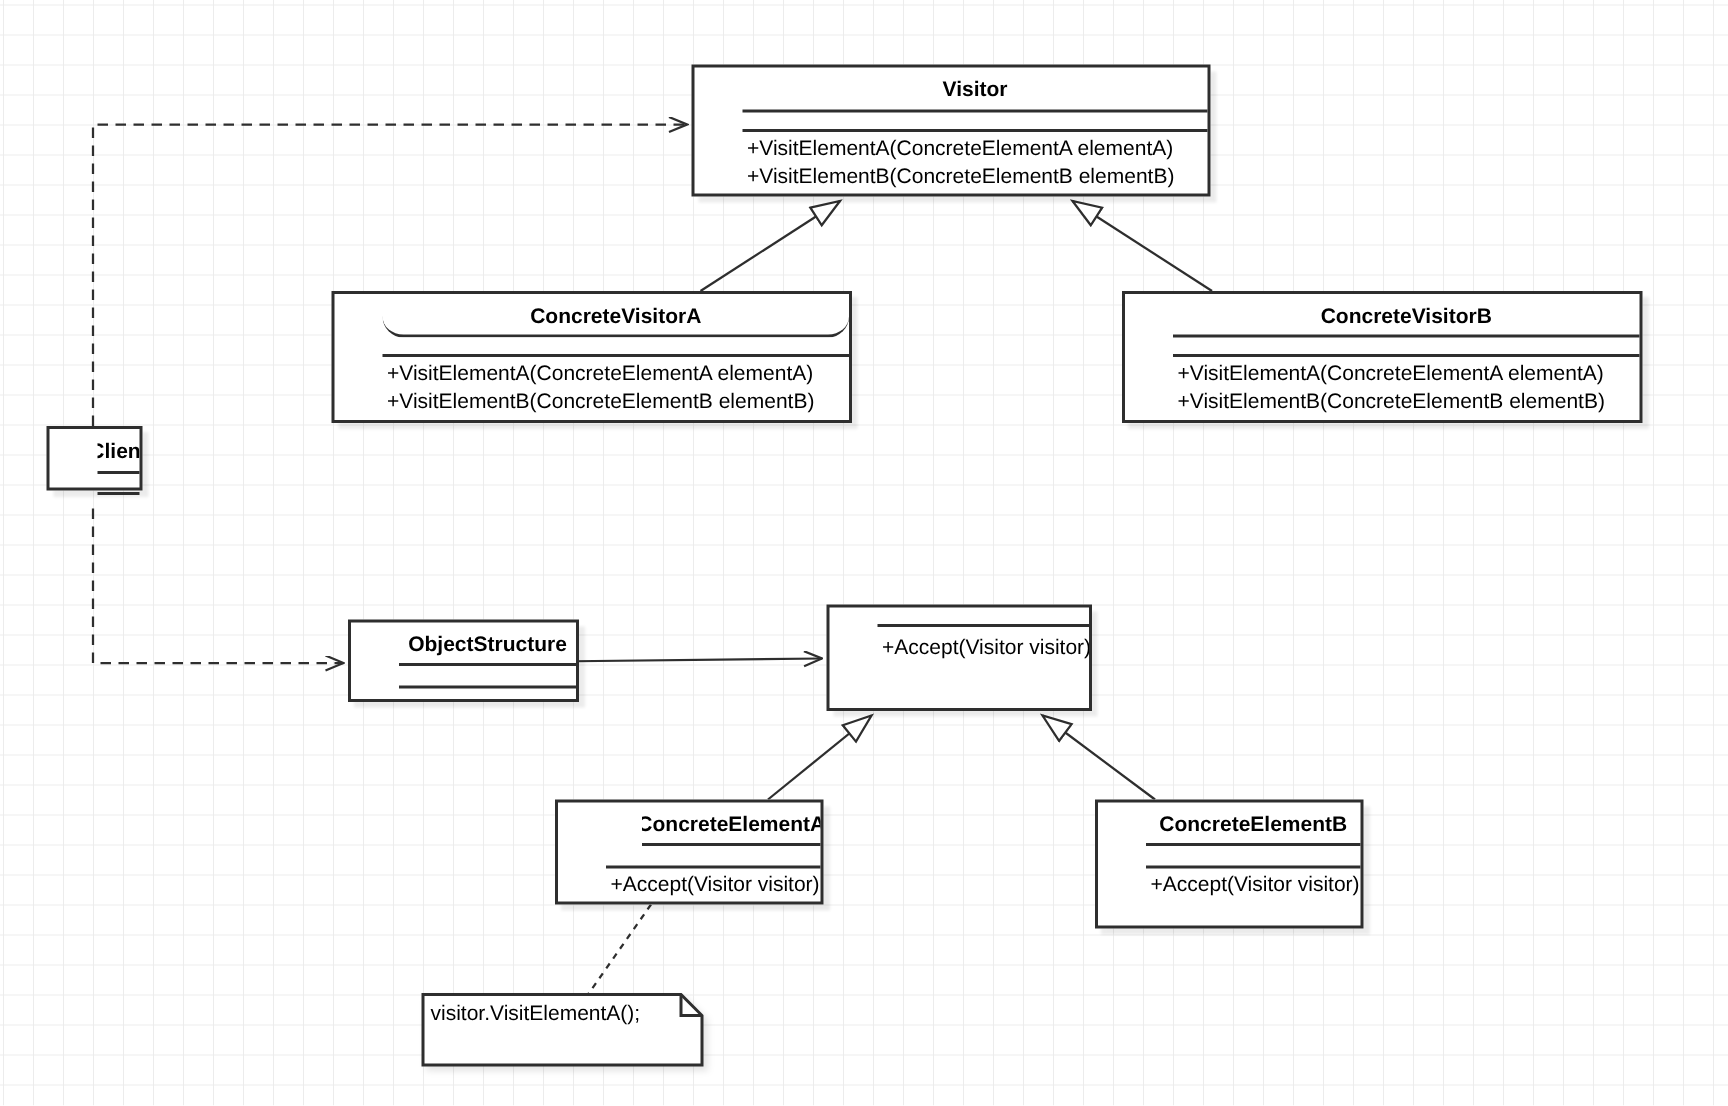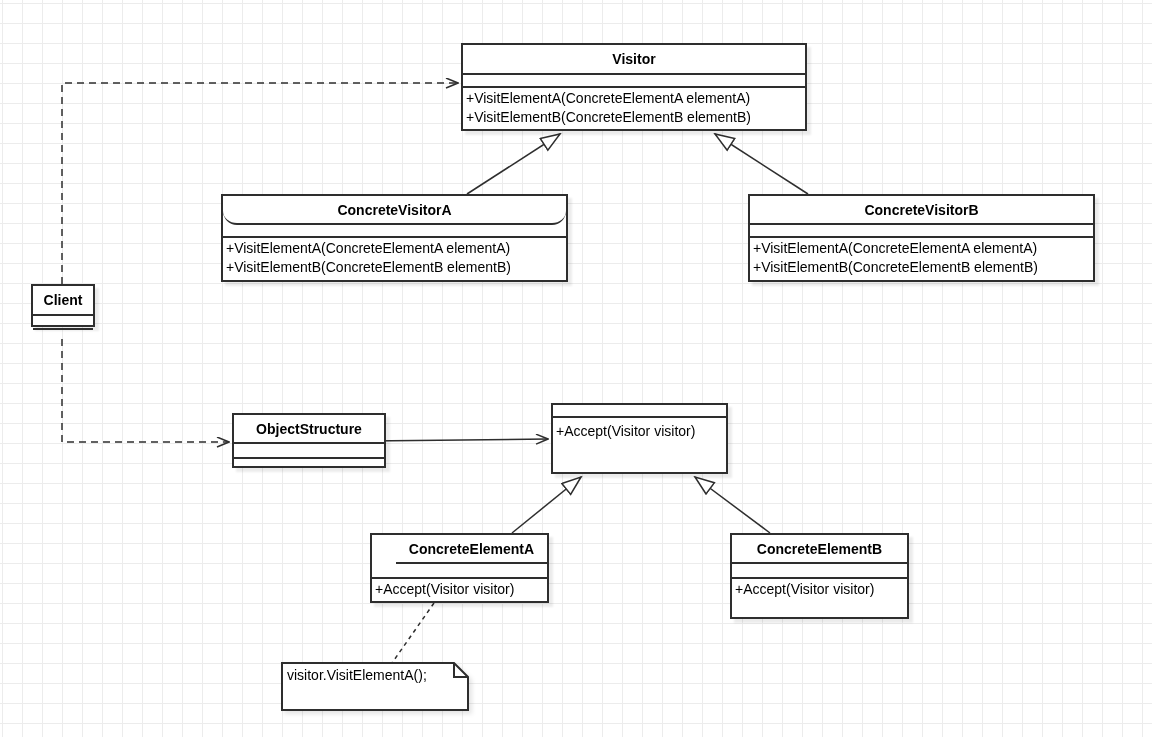--- a/index.html
+++ b/index.html
@@ -14,20 +14,21 @@
       linear-gradient(to right,#ececec 1px,transparent 1px),
       linear-gradient(to bottom,#ececec 1px,transparent 1px);
     background-size:20px 20px;
     background-position:2px 3px;
   }
   svg.edges{position:absolute;left:0;top:0;z-index:1;}
   .uml-class{
     position:absolute;z-index:2;background:#ffffff;
     border:2px solid #2e2e2e;box-sizing:border-box;
     box-shadow:4px 4px 2px rgba(0,0,0,0.08);
+    padding-left:32px;
   }
   .uml-title{
     font-weight:bold;font-size:14px;
     display:flex;align-items:center;justify-content:center;
     border-bottom:2px solid #2e2e2e;box-sizing:border-box;
     white-space:nowrap;overflow:hidden;
   }
   .uml-attrs{border-bottom:2px solid #2e2e2e;box-sizing:border-box;}
   .uml-methods{
     font-size:14px;line-height:19px;padding:1px 3px;

